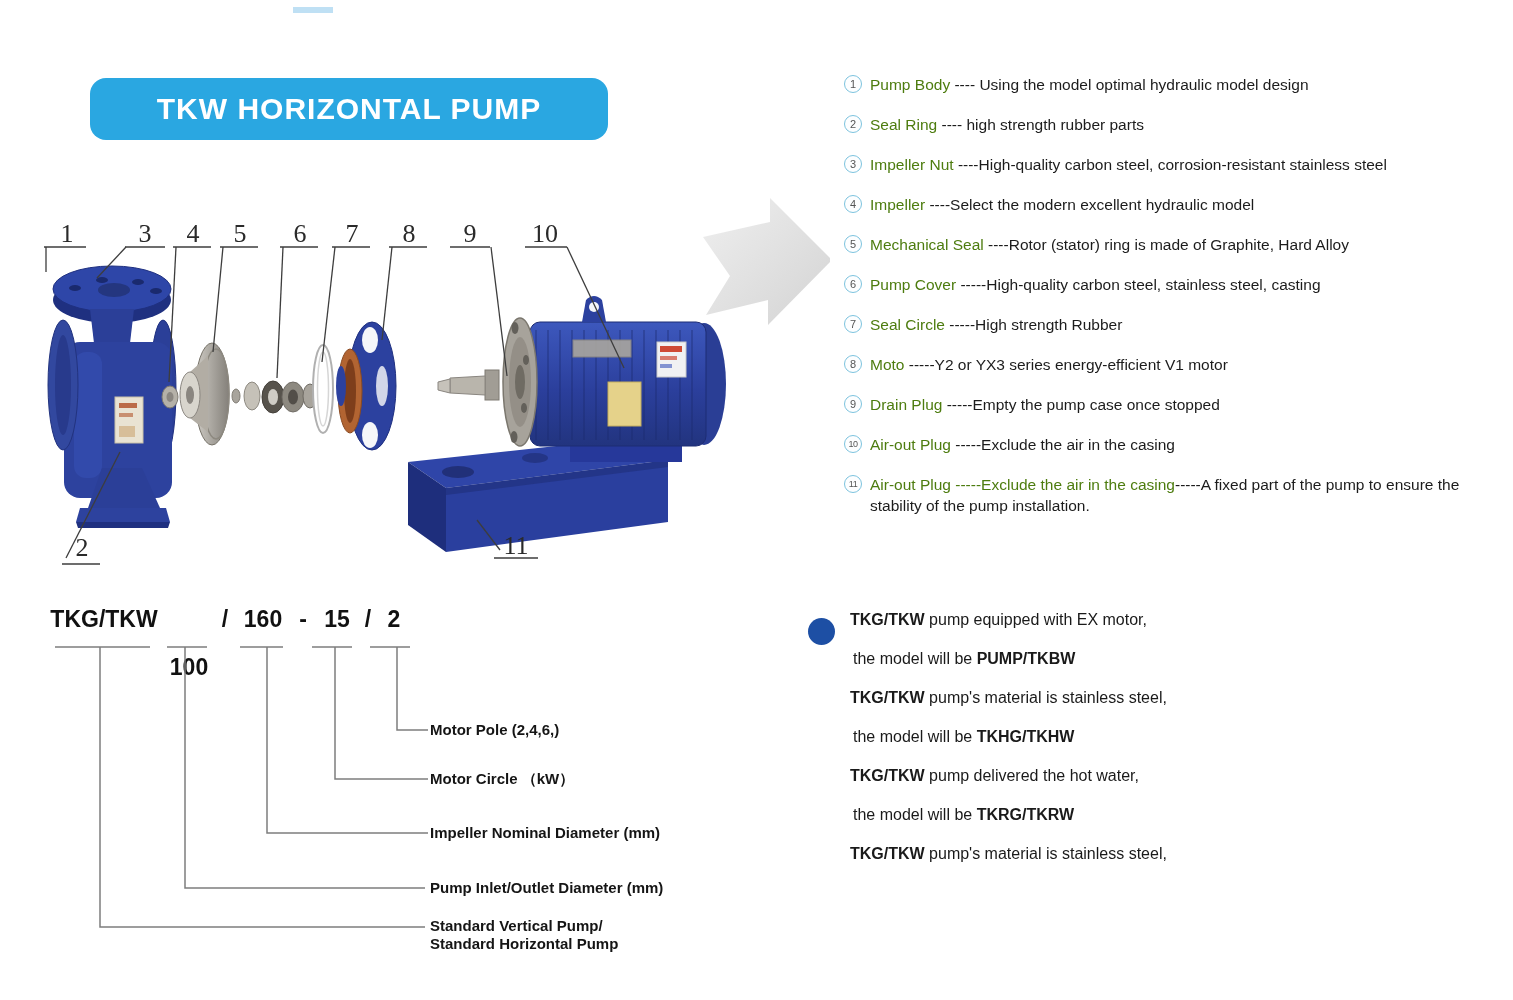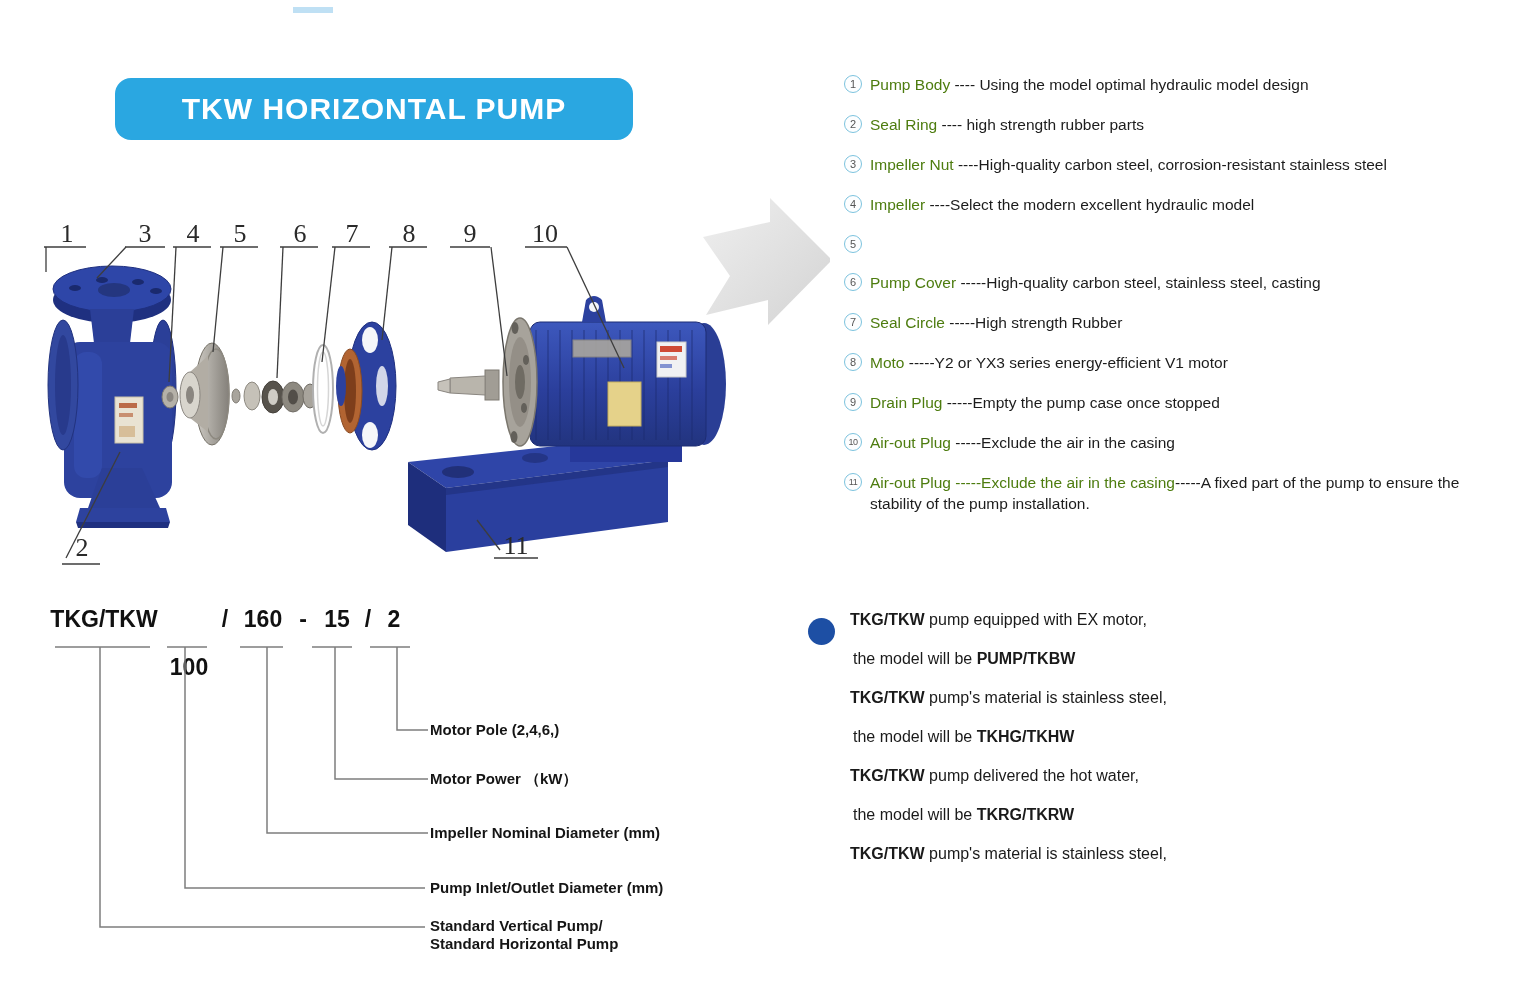--- a/index.html
+++ b/index.html
@@ -4,21 +4,21 @@
 <style>
   * { margin:0; padding:0; box-sizing:border-box; }
   body { background:#ffffff; font-family:"Liberation Sans", sans-serif; }
   #page { position:relative; width:1513px; height:1000px; background:#ffffff; overflow:hidden; }
 
   
   .top-dash { position:absolute; left:293px; top:7px; width:40px; height:6px; background:#bfe0f4; }
 
   
   .banner { position:absolute; left:90px; top:78px; width:518px; height:62px;
-    background:#2aa7e1; border-radius:16px; display:flex; align-items:center; justify-content:center;margin-left:25px; }
+    background:#2aa7e1; border-radius:16px; display:flex; align-items:center; justify-content:center; }
   .banner-title { color:#ffffff; font-weight:bold; font-size:30px; letter-spacing:1px; }
 
   
   .diagram { position:absolute; left:30px; top:190px; }
 
   
   .parts-list { position:absolute; left:844px; top:74px; width:644px; }
   .part-item { display:flex; align-items:flex-start; margin-bottom:19px; font-size:15.5px; line-height:21px; color:#1c1c1c; }
   .circ { flex:0 0 18px; height:18px; border:1.4px solid #7cc3de; border-radius:50%;
     color:#555; font-size:11px; display:flex; align-items:center; justify-content:center;
@@ -221,20 +221,21 @@
       <div class="part-item">
         <span class="circ">3</span>
         <span class="part-text"><span class="part-name">Impeller Nut </span><span class="part-desc">----High-quality carbon steel, corrosion-resistant stainless steel</span></span>
       </div>
       <div class="part-item">
         <span class="circ">4</span>
         <span class="part-text"><span class="part-name">Impeller </span><span class="part-desc">----Select the modern excellent hydraulic model</span></span>
       </div>
       <div class="part-item">
         <span class="circ">5</span>
+        <span class="part-text"><span class="part-name">Mechanical Seal </span><span class="part-desc">----Rotor (stator) ring is made of Graphite, Hard Alloy</span></span>
       </div>
       <div class="part-item">
         <span class="circ">6</span>
         <span class="part-text"><span class="part-name">Pump Cover </span><span class="part-desc">-----High-quality carbon steel, stainless steel, casting</span></span>
       </div>
       <div class="part-item">
         <span class="circ">7</span>
         <span class="part-text"><span class="part-name">Seal Circle </span><span class="part-desc">-----High strength Rubber</span></span>
       </div>
       <div class="part-item">
@@ -274,21 +275,21 @@
           <path d="M330,47H370"></path>
         <path d="M60,47V327H385"></path>
         <path d="M145,47V288H385"></path>
         <path d="M227,47V233H388"></path>
         <path d="M295,47V179H388"></path>
         <path d="M357,47V130H388"></path>
       </g>
     </svg>
 
     <div class="mlabel" style="top:121px;">Motor Pole (2,4,6,)</div>
-    <div class="mlabel" style="top:170px;">Motor Power （kW）</div>
+    <div class="mlabel" style="top:170px;">Motor Circle （kW）</div>
     <div class="mlabel" style="top:224px;">Impeller Nominal Diameter (mm)</div>
     <div class="mlabel" style="top:279px;">Pump Inlet/Outlet Diameter (mm)</div>
     <div class="mlabel" style="top:317px;">
       <div>Standard Vertical Pump/</div>
       <div>Standard Horizontal Pump</div>
     </div>
   </div>
 
   <div class="note-bullet"></div>
   <div class="model-notes">

